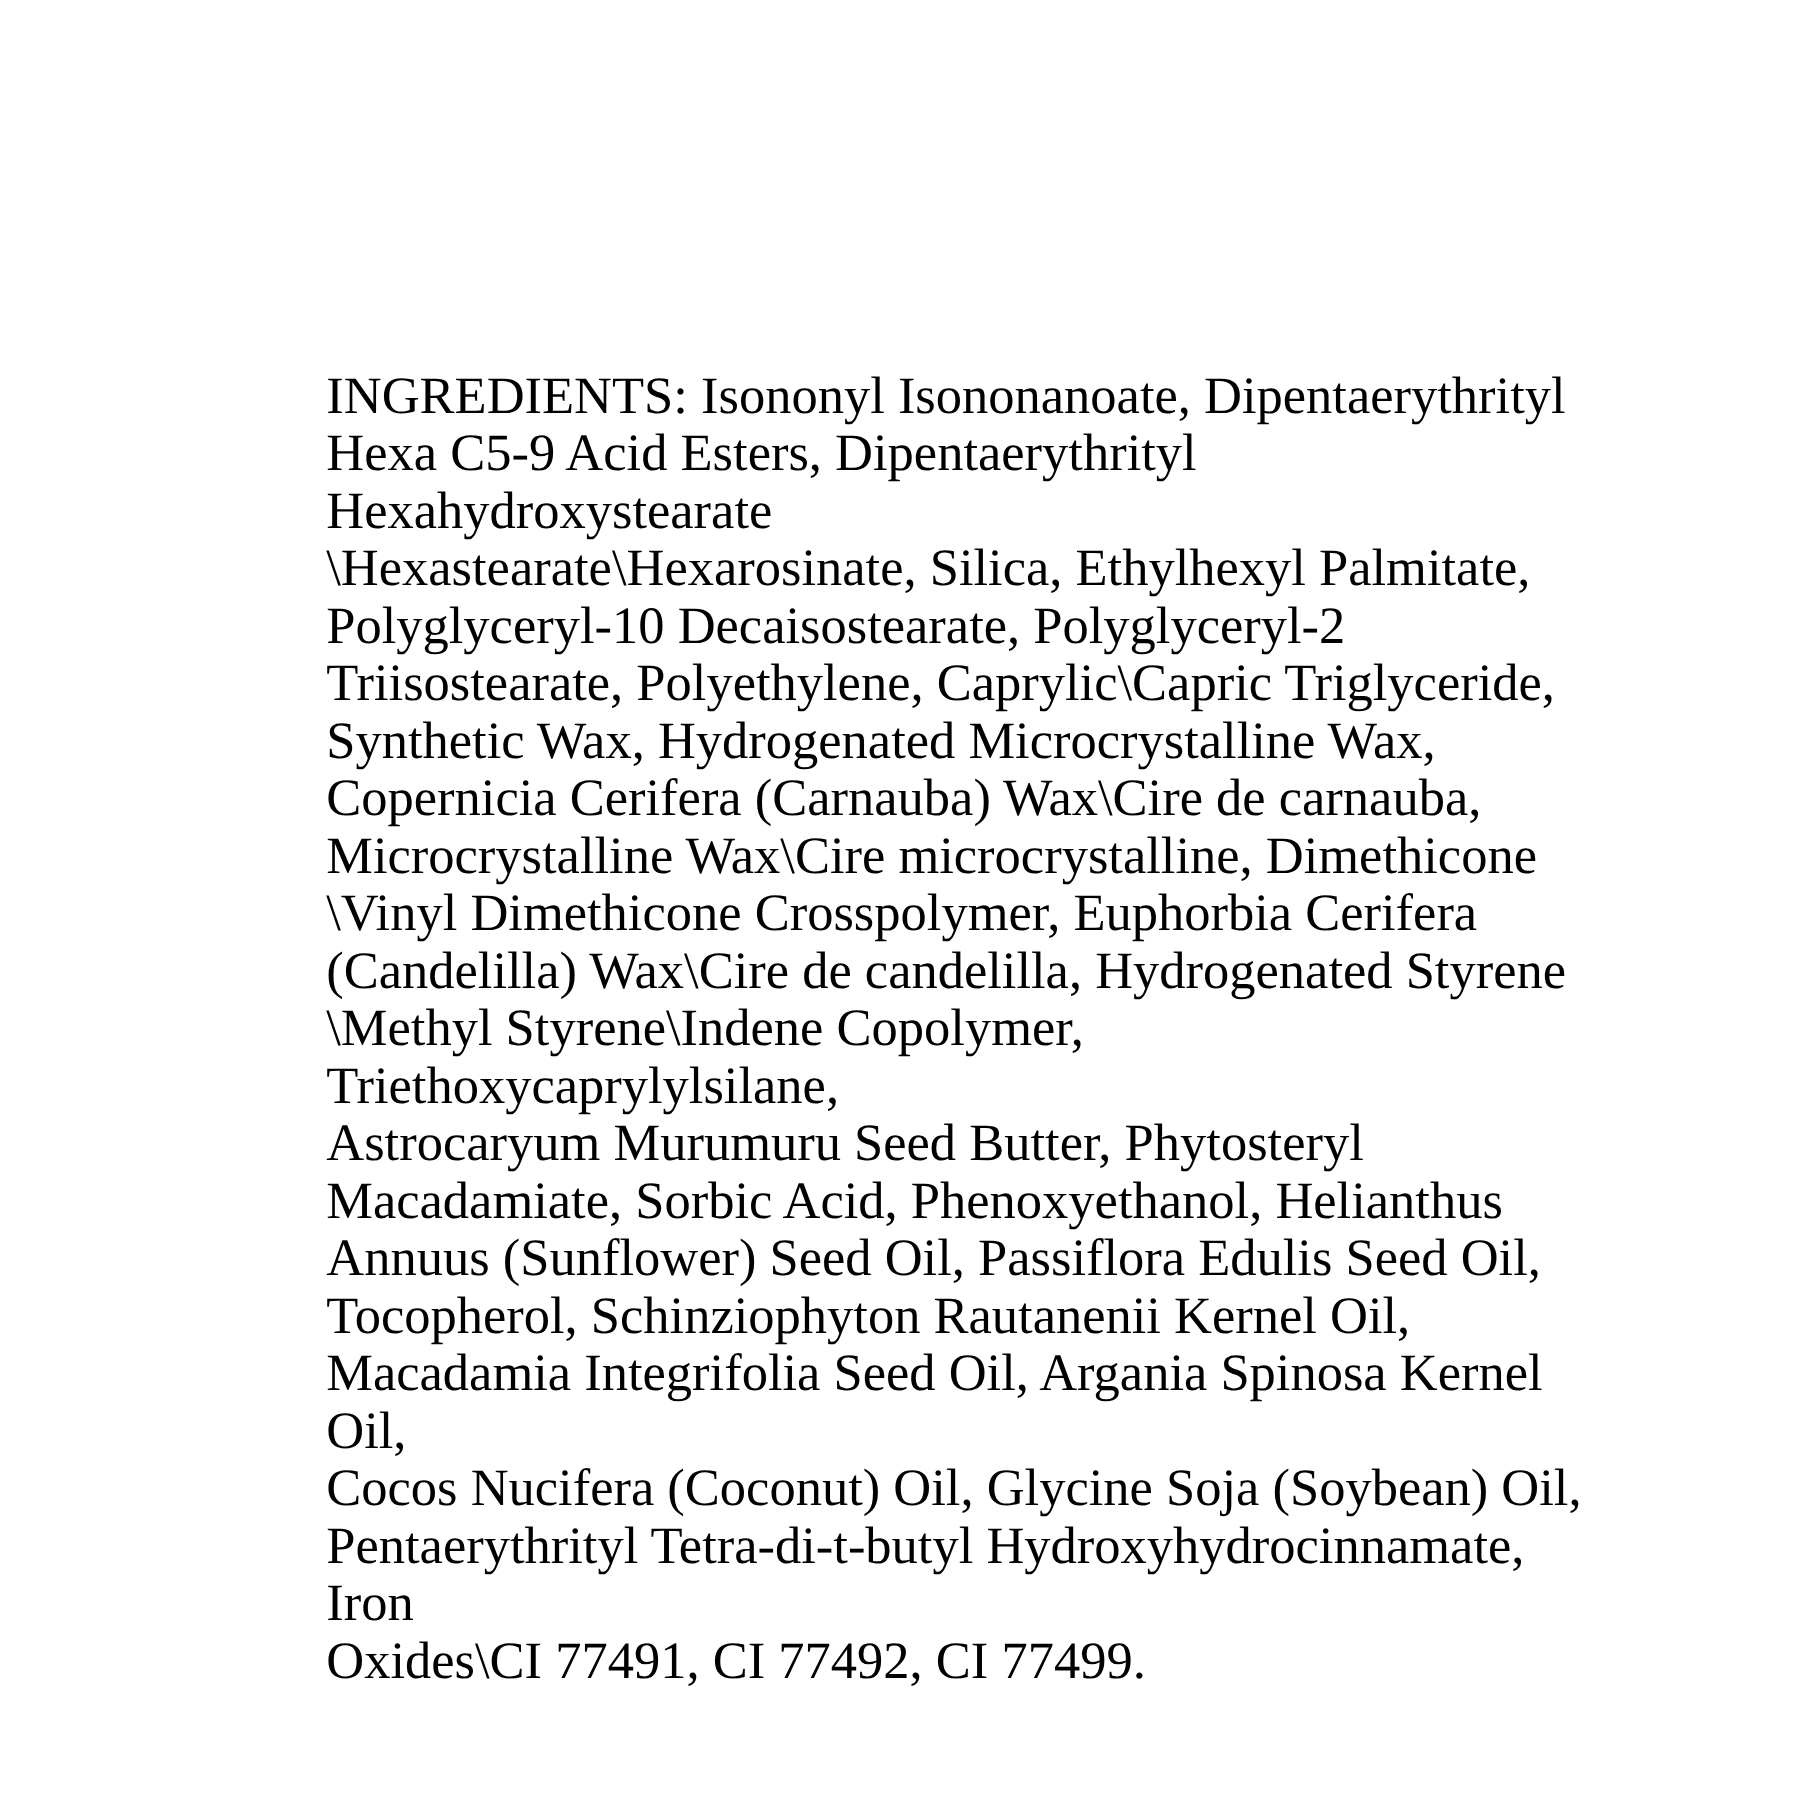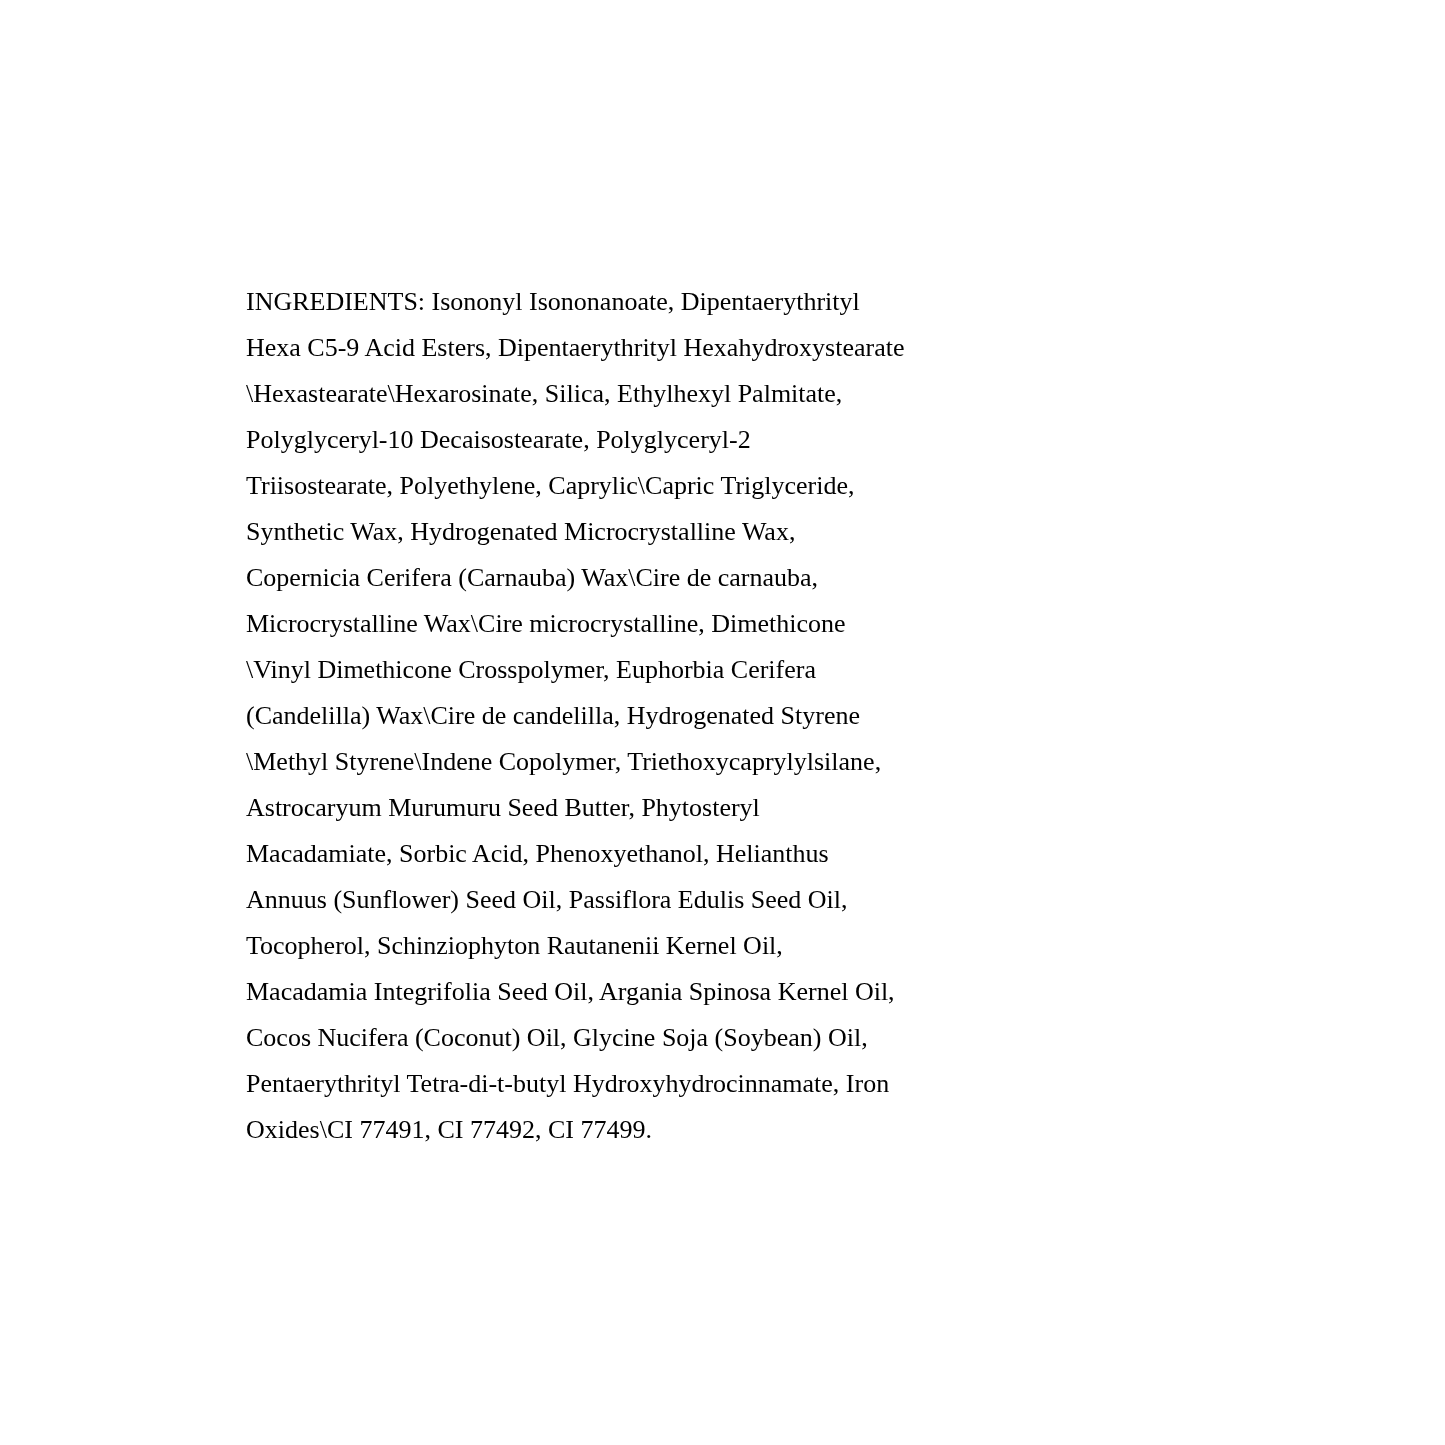--- a/index.html
+++ b/index.html
@@ -12,23 +12,23 @@
     width: 1445px;
     height: 1445px;
     background: #ffffff;
     overflow: hidden;
   }
   .ingredients-text {
     position: absolute;
     left: 245px;
     top: 278px;
     width: 1010px;
-    margin: 1px;
+    margin: 16px;
     font-family: "Liberation Serif", "DejaVu Serif", serif;
-    font-size: 26px;
+    font-size: 42px;
     line-height: 46px;
     font-weight: 400;
     color: #000000;
     white-space: pre-line;
     letter-spacing: 0px;
   }
 </style>
 </head>
 <body>
 

